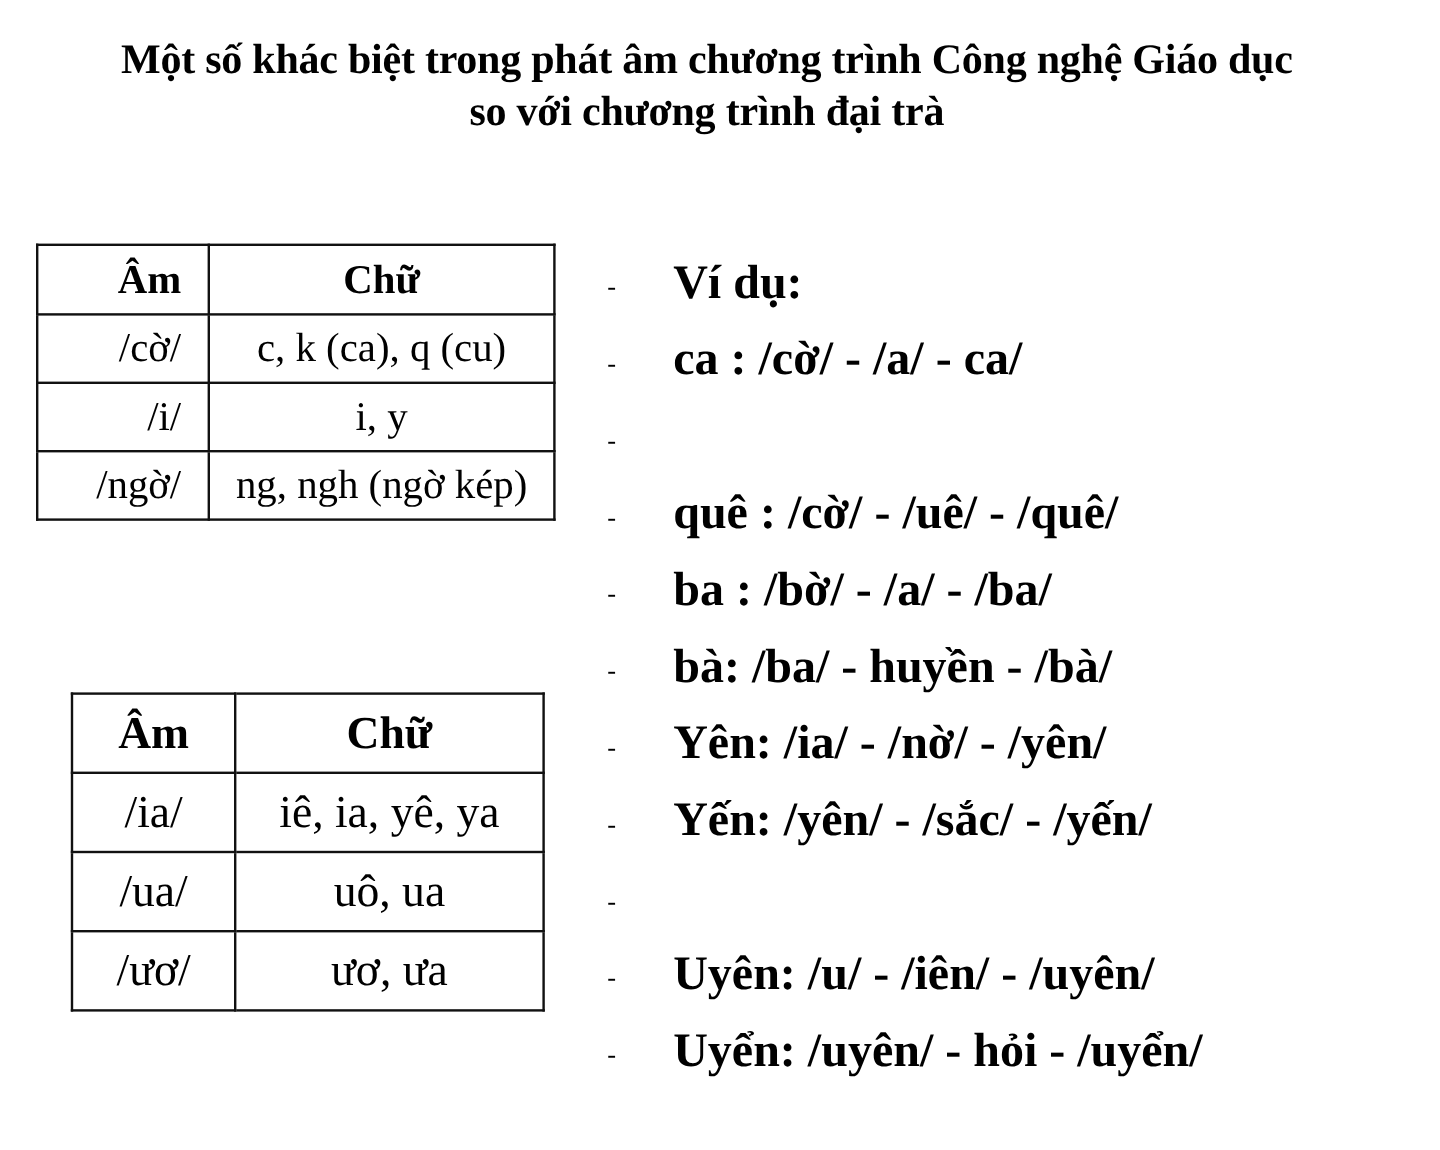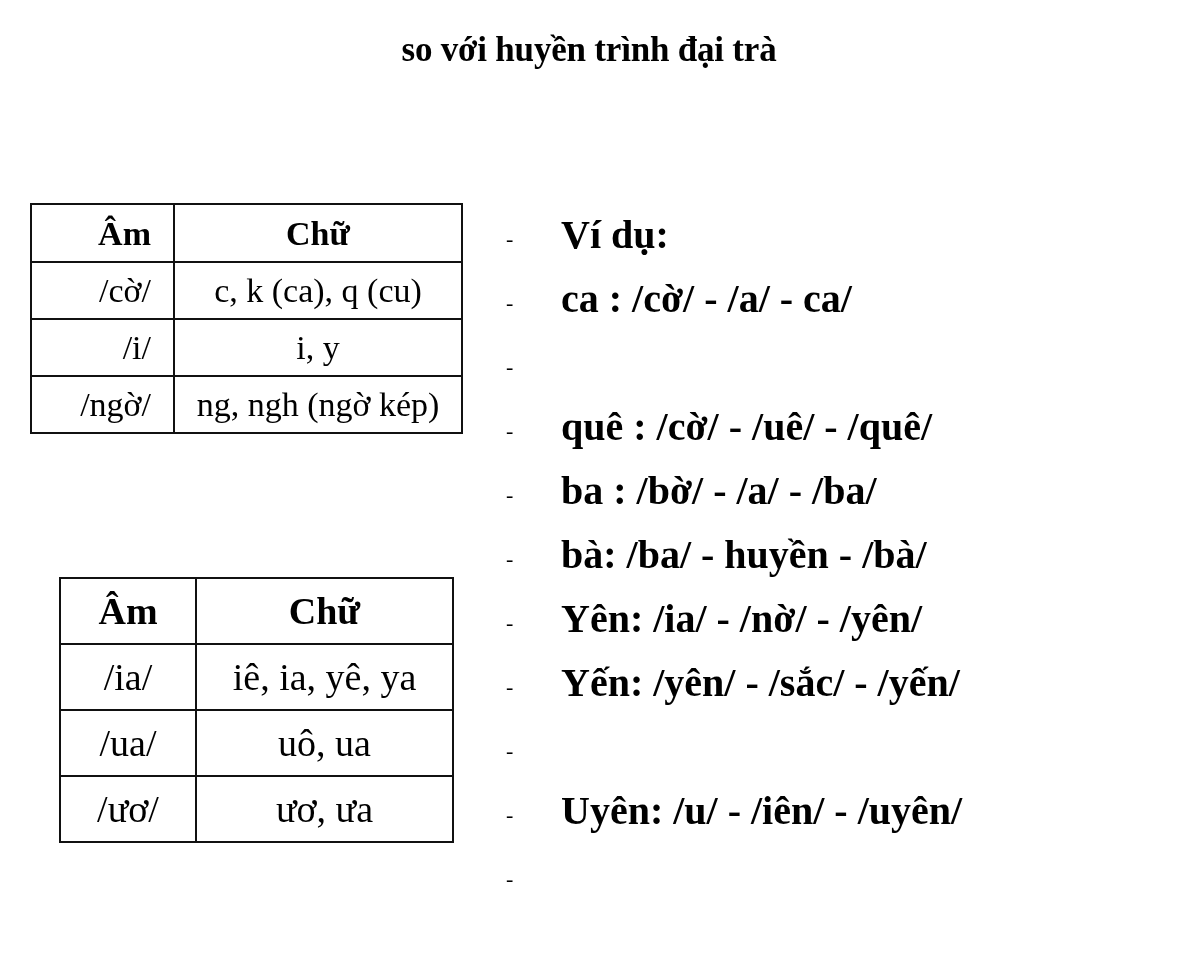--- a/index.html
+++ b/index.html
@@ -104,21 +104,22 @@
       line-height: 40px;
       font-weight: bold;
       white-space: nowrap;
       text-align: center;
     }
   </style>
 </head>
 <body>
 
 <div class="title">
-  <div>so với huyền trình đại trà</div>
+  <div>Một số khác biệt trong phát âm chương trình Công nghệ Giáo dục</div>
+  <div>so với chương trình đại trà</div>
 </div>
 
 <table class="phon" id="t1">
   <colgroup>
       <col class="c1">
       <col class="c2">
     </colgroup>
   <tbody>
       <tr class="head">
     <th class="am">Âm</th>
@@ -198,14 +199,15 @@
   </div>
   <div class="ex-row" style="top:727px;">
     <span class="ex-dash">-</span>
   </div>
   <div class="ex-row" style="top:791px;">
     <span class="ex-dash">-</span>
     <span class="ex-text">Uyên: /u/ - /iên/ - /uyên/</span>
   </div>
   <div class="ex-row" style="top:855px;">
     <span class="ex-dash">-</span>
+    <span class="ex-text">Uyển: /uyên/ - hỏi - /uyển/</span>
   </div>
 </div>
 
 </body></html>

